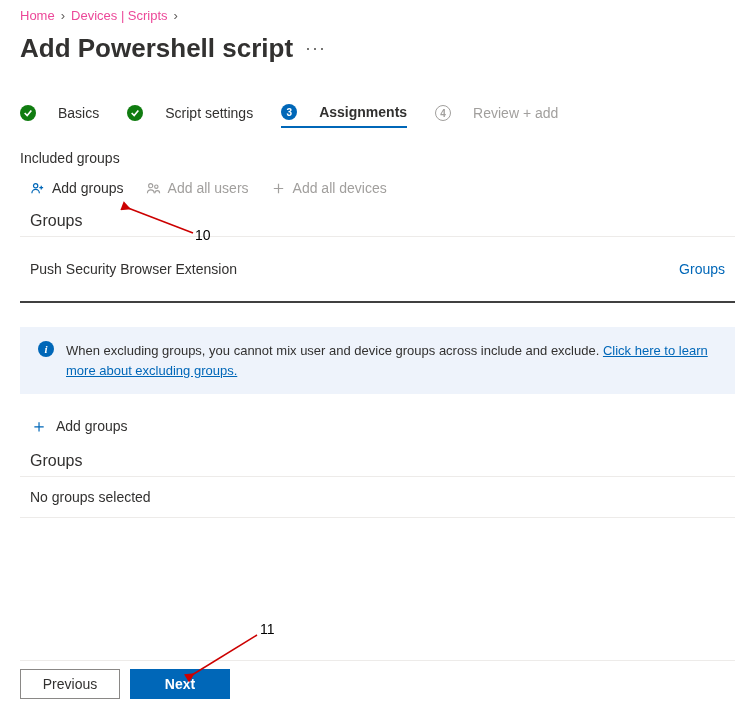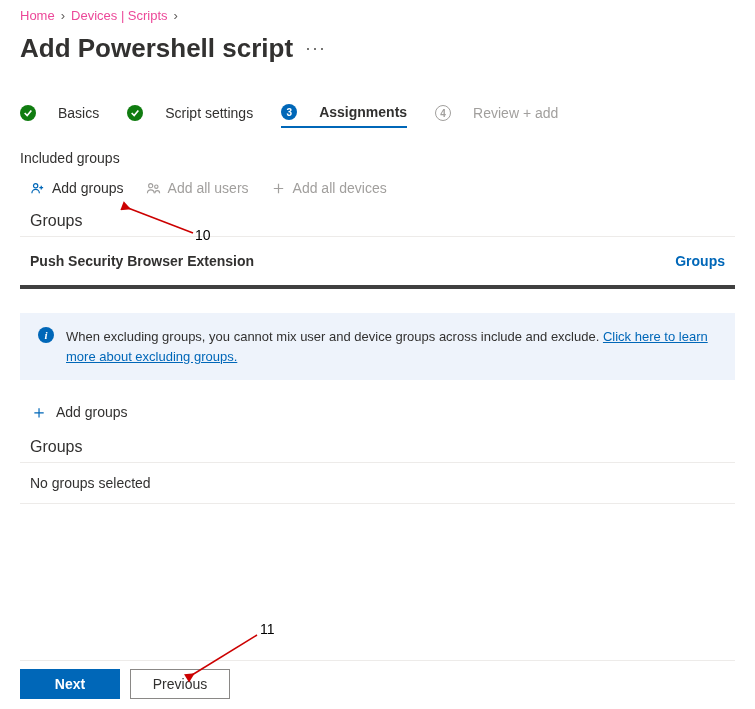--- a/index.html
+++ b/index.html
@@ -86,25 +86,24 @@
       color: #323130;
     }
     .action-btn.disabled { color: #a19f9d; cursor: default; }
     .icon-sm { width: 15px; height: 15px; display: inline-flex; align-items: center; justify-content: center; }
     .icon-sm svg { width: 15px; height: 15px; }
     .groups-label { font-weight: 400; font-size: 16px; padding: 0 10px 6px 10px;}
     .group-row {
       display: flex;
       justify-content: space-between;
       align-items: center;
-      padding: 16px 10px;
+      padding: 24px 10px;
       border-top: 1px solid #edebe9;
-      border-bottom: 4px solid #404040;
-      font-size: 14px;
-      font-weight: bold;
+      border-bottom: 2px solid #404040;
+      font-size: 14px;
     }
     .remove-link { color: #0067b8; cursor: pointer; }
     .excluded-section { margin-top: 24px; }
     .info-box {
       background: #eef3fb;
       padding: 14px 18px;
       display: flex;
       gap: 12px;
       margin: 16px 0 20px 0;
       font-size: 13px;
@@ -272,22 +271,22 @@
     <span class="plus-icon">＋</span>
     <span>Add groups</span>
   </div>
 
   <div class="groups-label">Groups</div>
 
   <div class="no-groups">No groups selected</div>
 </div>
 
 <div class="footer-buttons">
+  <div class="btn">Previous</div>
   <div class="btn primary">Next</div>
-  <div class="btn">Previous</div>
 </div>
 
 <svg class="arrow-svg" style="left:118px; top:200px;" width="90" height="40">
   <defs>
       <marker id="ar1" markerWidth="8" markerHeight="8" refX="2" refY="3" orient="auto">
         <path d="M6,0 L0,3 L6,6 Z" fill="#c00"></path>
       </marker>
     </defs>
   <line x1="75" y1="33" x2="10" y2="8" stroke="#c00" stroke-width="1.6" marker-end="url(#ar1)"></line>
 </svg>

